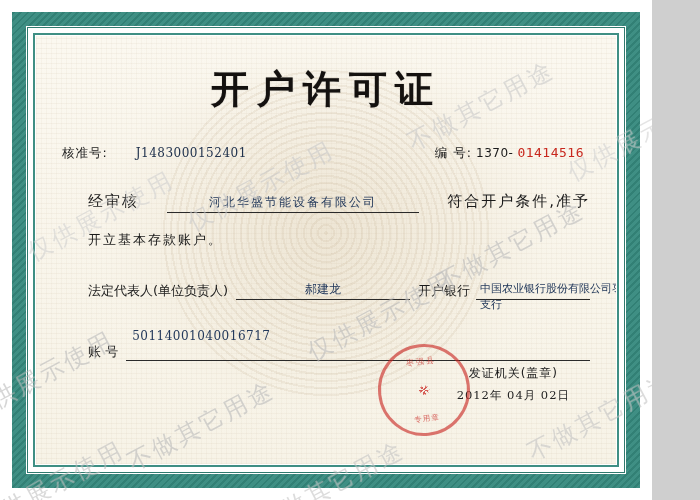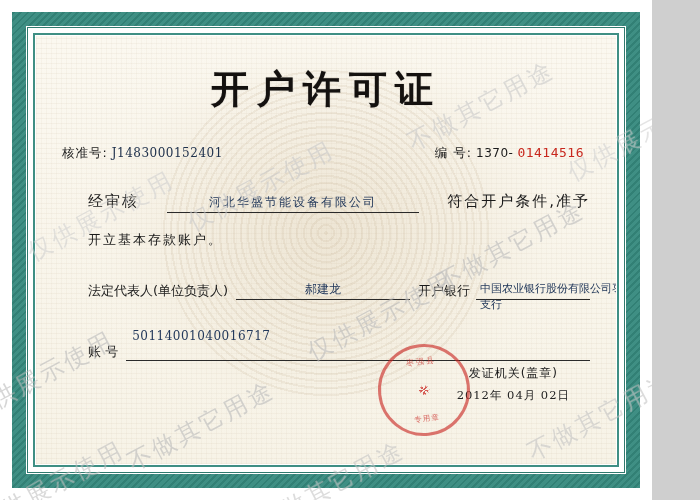--- a/index.html
+++ b/index.html
@@ -160,20 +160,21 @@
   .redcode {
     color: #c8281e;
     font-family: "DejaVu Sans Mono", "Liberation Mono", monospace;
     font-size: 13px;
     letter-spacing: 0.5px;
   }
 
   .approval {
     display: flex;
     align-items: baseline;
+    gap: 24px;
   }
   .serial {
     display: flex;
     align-items: baseline;
     margin-right: 6px;
   }
 
   .body-line-1 {
     display: flex;
     align-items: flex-start;

